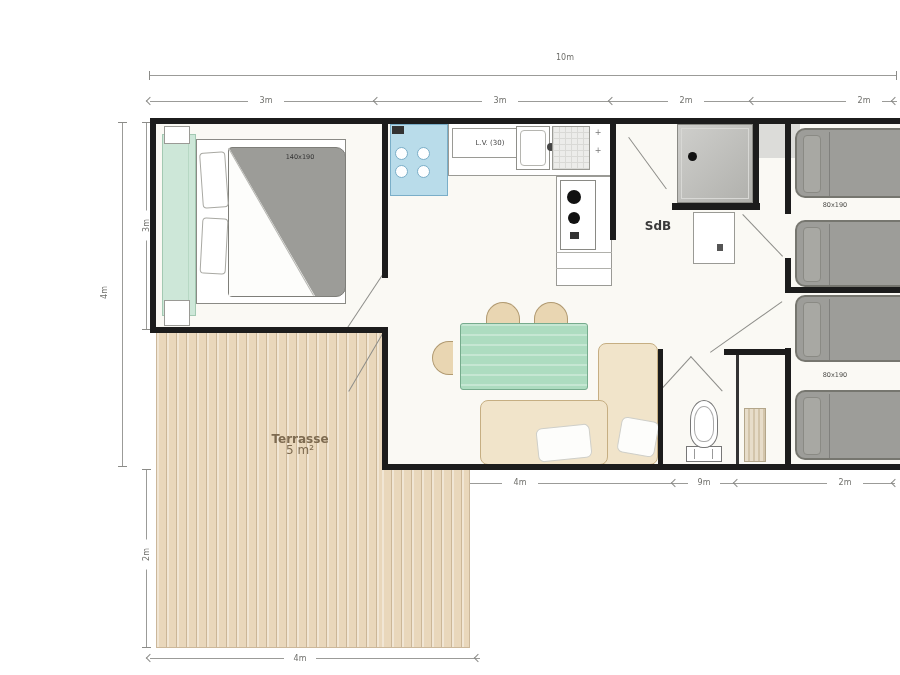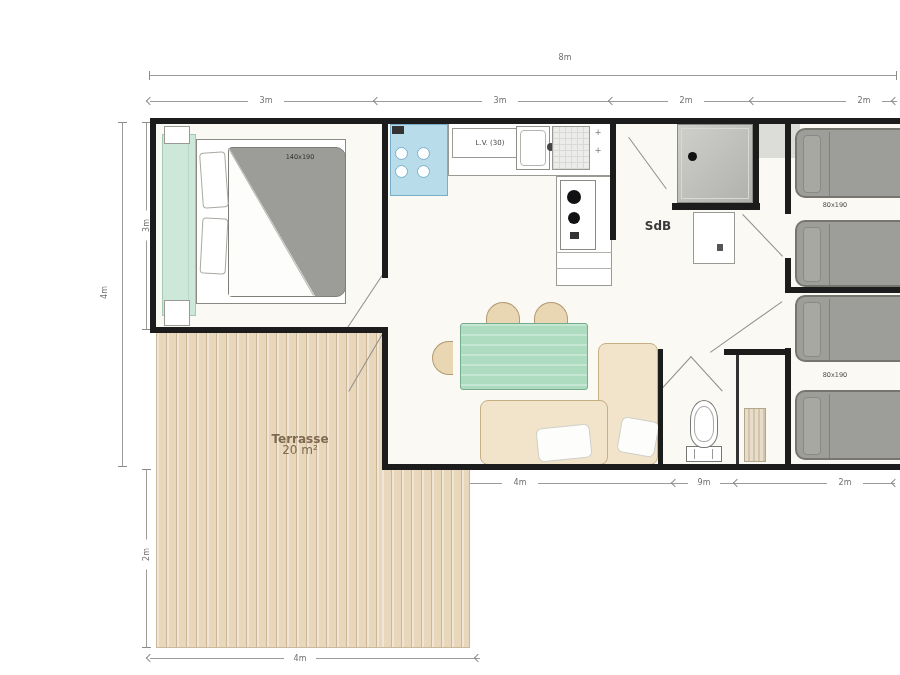--- a/index.html
+++ b/index.html
@@ -29,21 +29,21 @@
   .tinytxt{position:absolute;font-size:12px;color:#4a4a46;line-height:9px;text-align:center;}
 </style>
 </head>
 <body>
 
 <div id="stage">
 
   <div class="dlh" style="left:150px;top:75px;width:747px;"></div>
   <div class="dbar-v" style="left:149px;top:71px;"></div>
   <div class="dbar-v" style="left:896px;top:71px;"></div>
-  <div class="dlabel nobg" style="left:540px;top:52px;width:50px;">8m</div>
+  <div class="dlabel nobg" style="left:540px;top:52px;width:50px;">10m</div>
 
   <div class="dlh" style="left:150px;top:101px;width:747px;"></div>
   <div class="dtick" style="left:147px;top:98px;"></div>
   <div class="dtick" style="left:374px;top:98px;"></div>
   <div class="dtick" style="left:609px;top:98px;"></div>
   <div class="dtick" style="left:750px;top:98px;"></div>
   <div class="dtick" style="left:892px;top:98px;"></div>
   <div class="dlabel" style="left:248px;top:95px;width:36px;">3m</div>
   <div class="dlabel" style="left:482px;top:95px;width:36px;">3m</div>
   <div class="dlabel" style="left:668px;top:95px;width:36px;">2m</div>
@@ -76,21 +76,21 @@
   <div class="dlh" style="left:150px;top:658px;width:330px;"></div>
   <div class="dtick" style="left:147px;top:655px;"></div>
   <div class="dtick" style="left:475px;top:655px;"></div>
   <div class="dlabel" style="left:284px;top:653px;width:32px;">4m</div>
 
   <div class="floor" style="left:156px;top:124px;width:744px;height:340px;"></div>
 
   <div class="terrace" style="left:156px;top:333px;width:226px;height:315px;border-left:1px solid #cbb79a;border-bottom:1px solid #cbb79a;"></div>
   <div class="terrace" style="left:382px;top:470px;width:88px;height:178px;border-right:1px solid #cbb79a;border-bottom:1px solid #cbb79a;"></div>
   <div class="tinytxt" style="left:268px;top:435px;width:64px;color:#7d6a50;font-weight:bold;">Terrasse</div>
-  <div class="tinytxt" style="left:268px;top:446px;width:64px;color:#7d6a50;">20 m²</div>
+  <div class="tinytxt" style="left:268px;top:446px;width:64px;color:#7d6a50;">5 m²</div>
 
   <div class="a" style="left:162px;top:134px;width:34px;height:182px;background:#cde7d8;border:1px solid #a3c9b2;box-sizing:border-box;"></div>
   <div class="a" style="left:188px;top:136px;width:1px;height:178px;background:#b7d8c4;"></div>
   <div class="box" style="left:164px;top:126px;width:26px;height:18px;"></div>
   <div class="box" style="left:164px;top:300px;width:26px;height:26px;"></div>
   <div class="box" style="left:196px;top:139px;width:150px;height:165px;border-color:#8a8a85;"></div>
   <div class="a" style="left:228px;top:147px;width:118px;height:150px;background:#9c9c98;border:1px solid #7e7e79;border-radius:4px 10px 10px 4px;box-sizing:border-box;"></div>
   <div class="a" style="left:229px;top:148px;width:0;height:0;border-bottom:148px solid #fdfdfb;border-right:86px solid transparent;"></div>
   <div class="a" style="left:229px;top:148px;width:170px;height:1px;background:#b5b5b0;transform:rotate(60deg);transform-origin:0 0;"></div>
   <div class="a" style="left:201px;top:152px;width:26px;height:56px;background:#fff;border:1px solid #a9a9a3;border-radius:4px;transform:rotate(-4deg);box-sizing:border-box;"></div>

